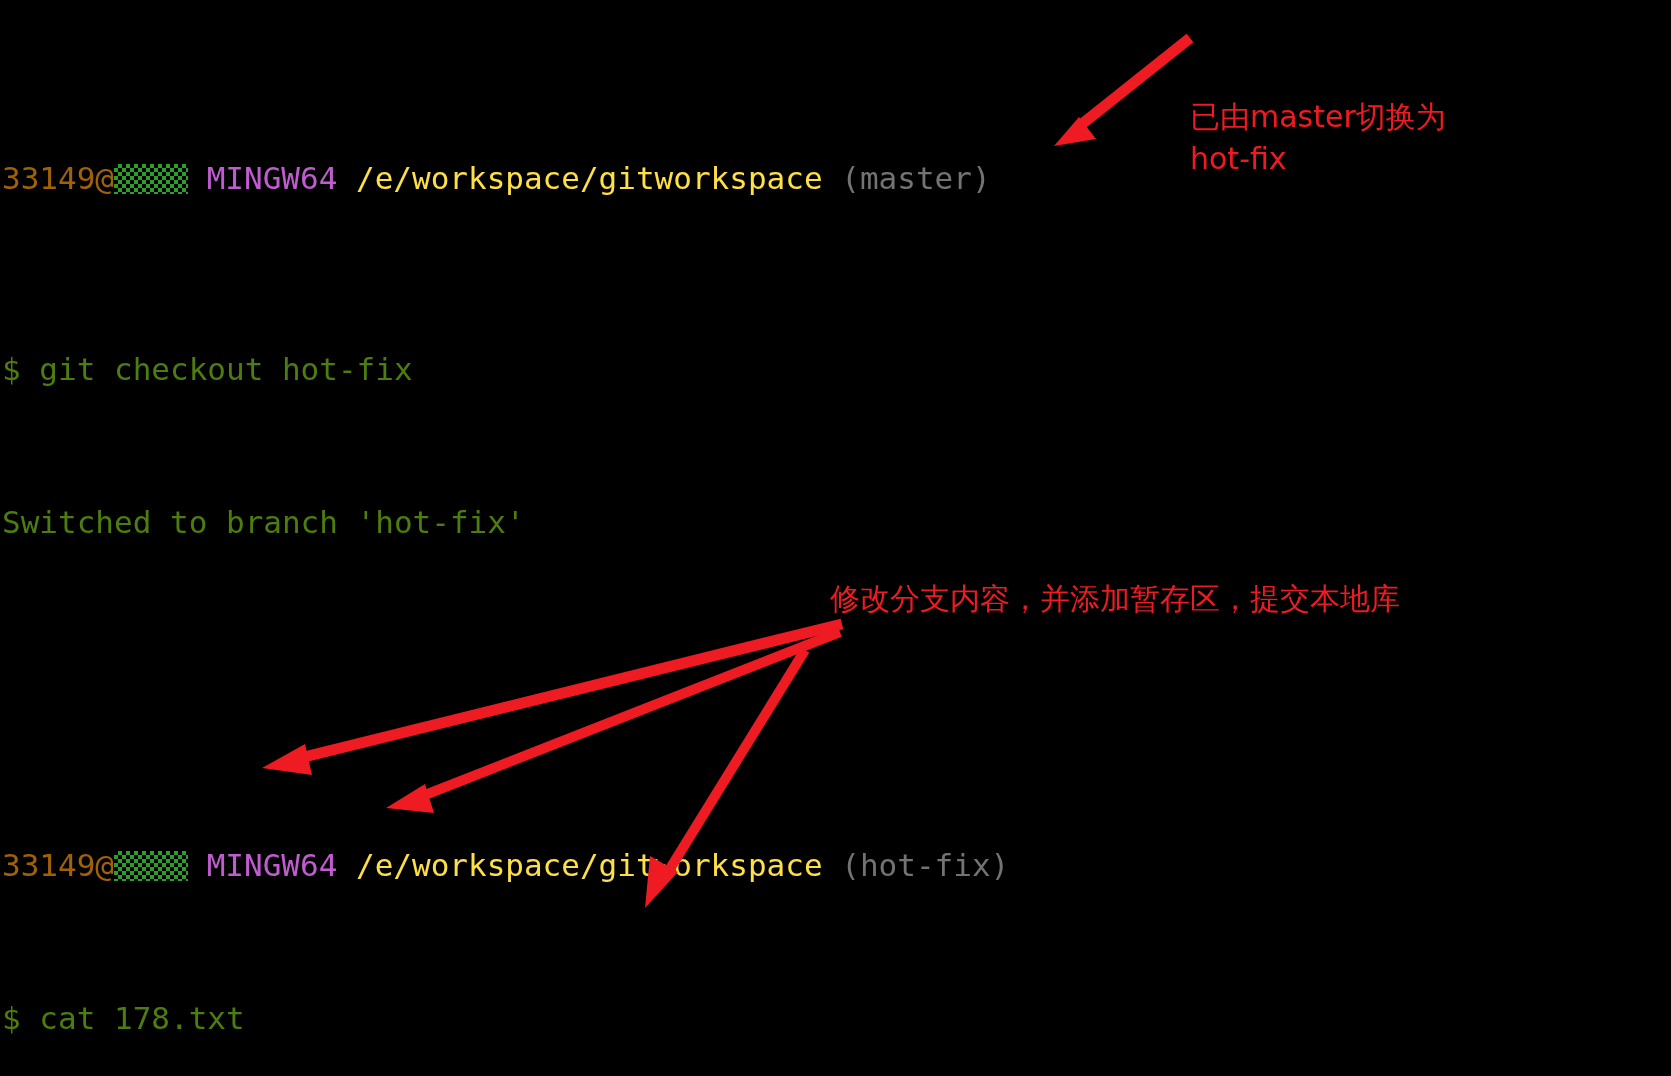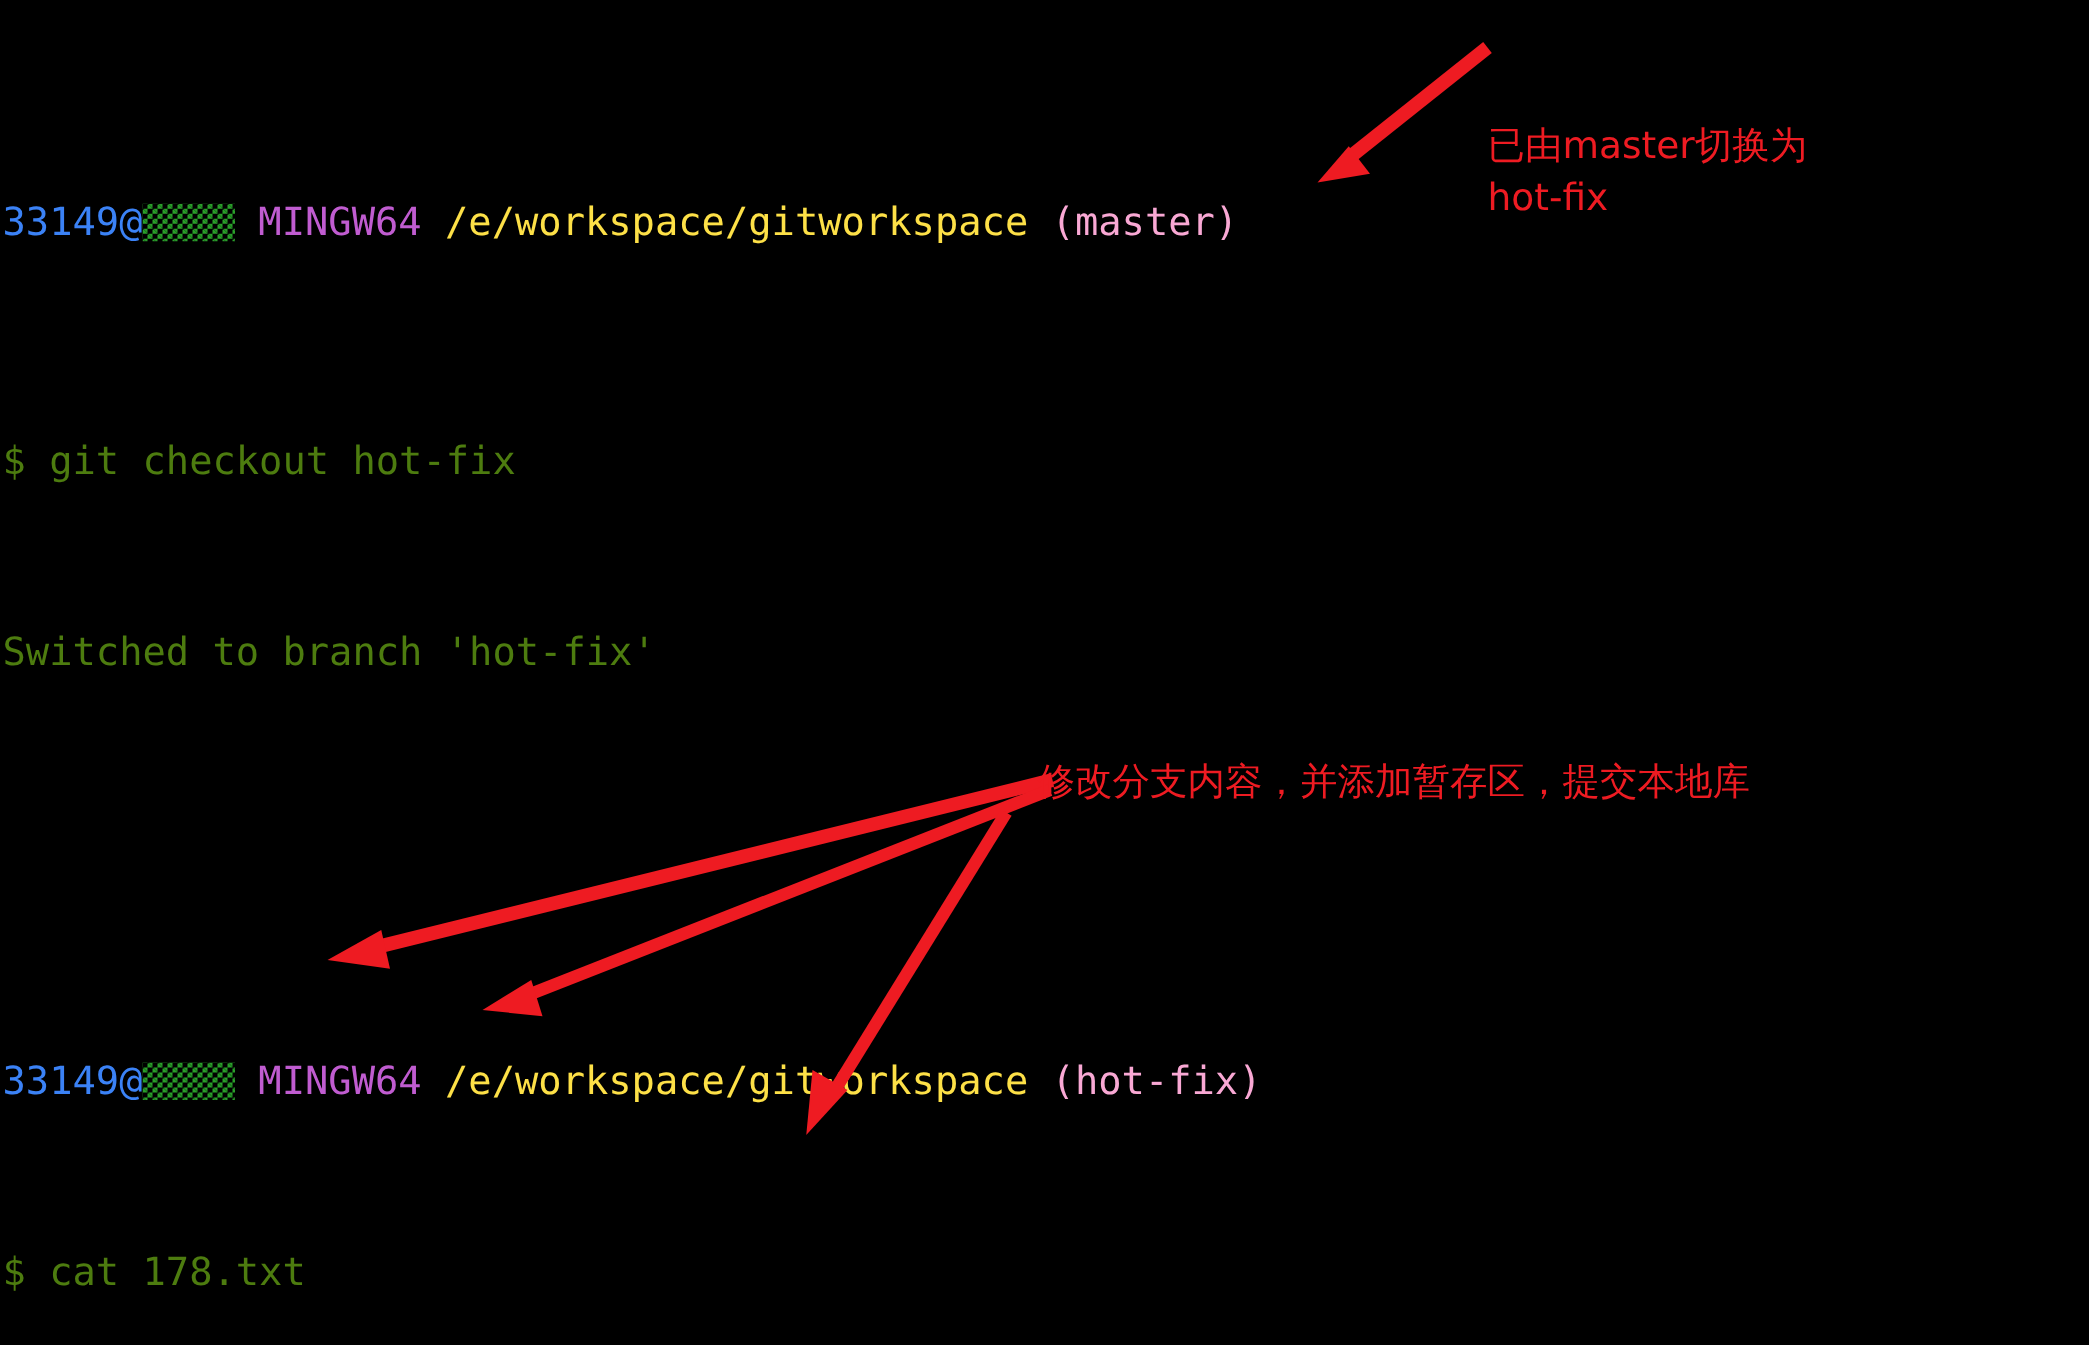--- a/index.html
+++ b/index.html
@@ -39,24 +39,24 @@
     z-index: 2;
   }
 
   .line {
     height: 38.2px;
     white-space: pre;
   }
   .line.blank { color: transparent; }
 
   
-  .c-user   { color: #3b82f6; }
+  .c-user   { color: #a16207; }
   .c-mingw  { color: #c05cd0; text-align: right; }          
   .c-path   { color: #fde047; }          
-  .c-branch { color: #f9a8d4; margin-top: 43px; }          
+  .c-branch { color: #737373; margin-top: 43px; }          
   .c-fg     { color: #4d7c0f; }          
 
   
   .redacted {
     display: inline-block;
     vertical-align: -5px;
     width: 74px;
     height: 30px;
     background-color: #000000;
     background-image:
@@ -79,21 +79,21 @@
   .anno-text {
     position: absolute;
     color: #ee1b22;
     font-family: "DejaVu Sans", "Liberation Sans", sans-serif;
     font-size: 30px;
     line-height: 42px;
     white-space: pre;
     font-weight: 400;
   }
   #anno-switch-text { left: 1190px; top: 96px; }
-  #anno-modify-text { left: 830px; top: 578px; margin-top: 27px; }
+  #anno-modify-text { left: 830px; top: 578px; }
 </style>
 </head>
 <body>
 
 <div id="terminal">
 
   <div class="term-lines">
 
     
     <div class="line"><span class="c-user">33149@</span><span class="redacted"></span><span class="c-fg"> </span><span class="c-mingw">MINGW64</span><span class="c-fg"> </span><span class="c-path">/e/workspace/gitworkspace</span><span class="c-fg"> </span><span class="c-branch">(master)</span></div>

